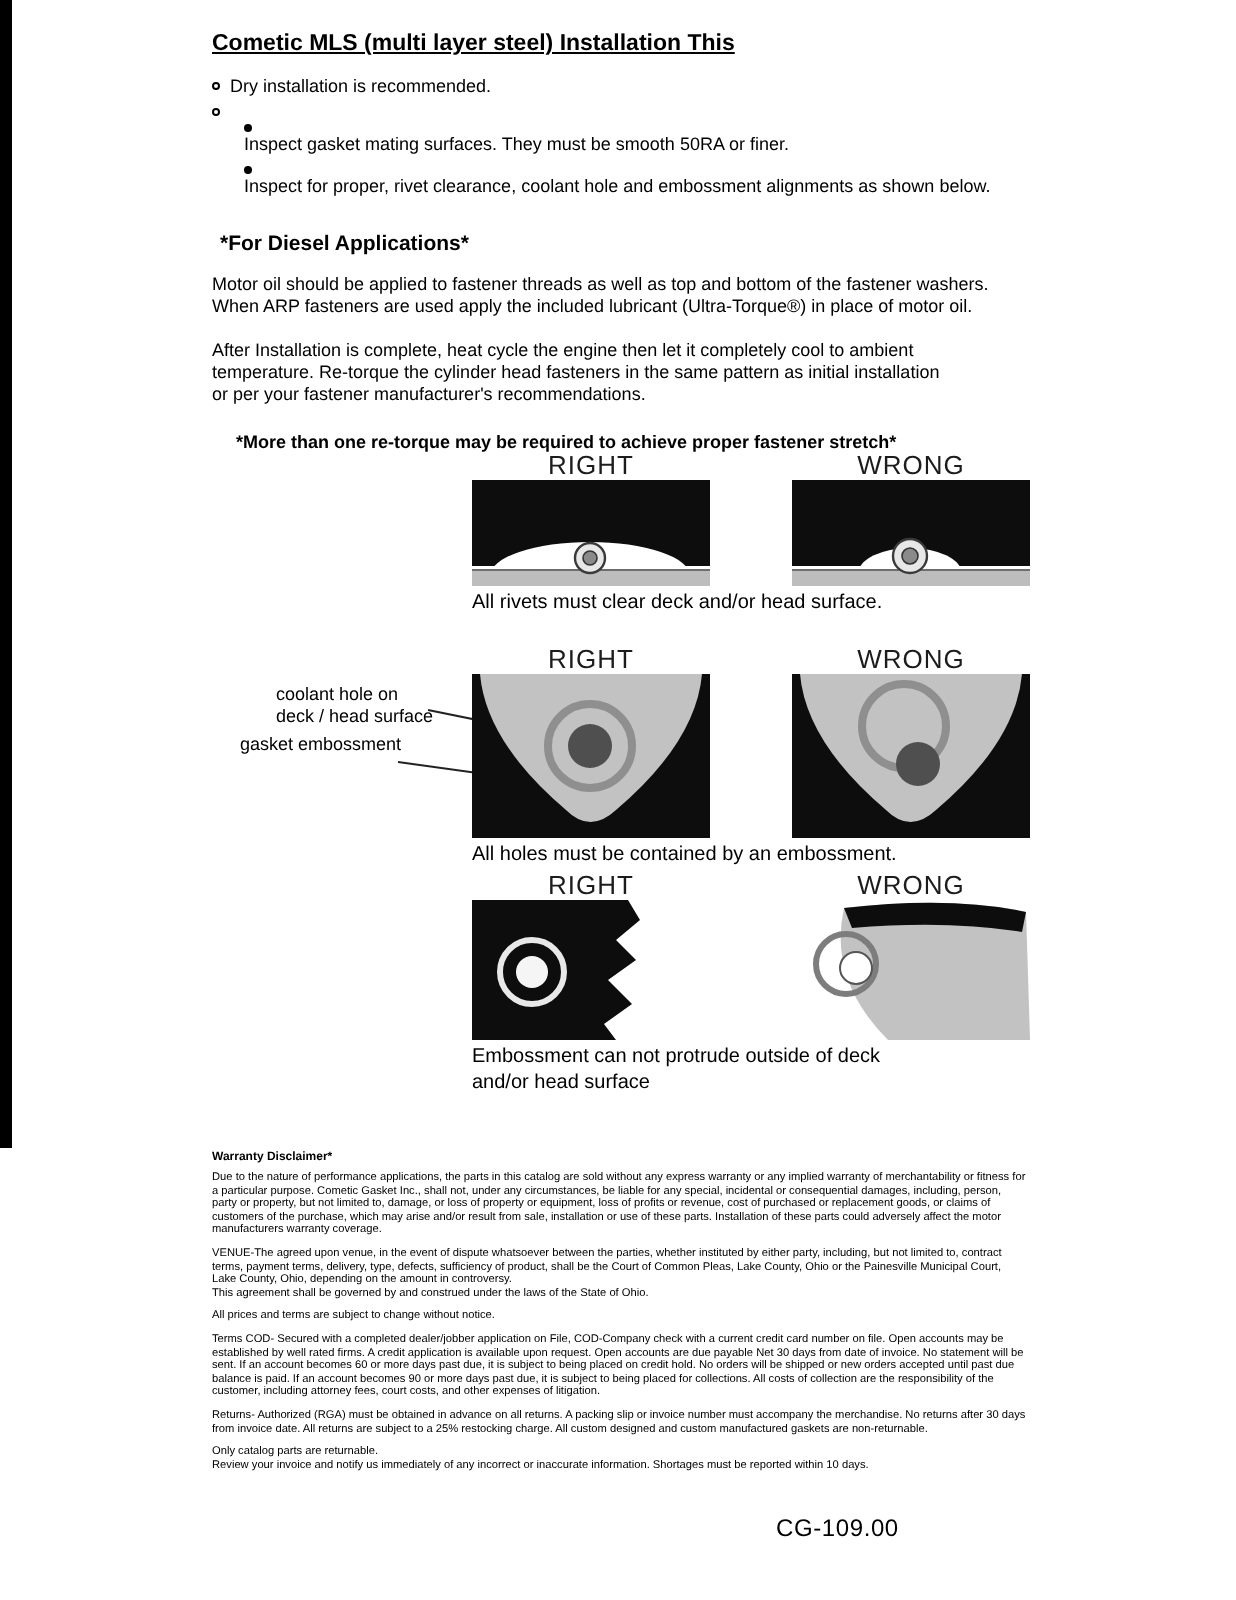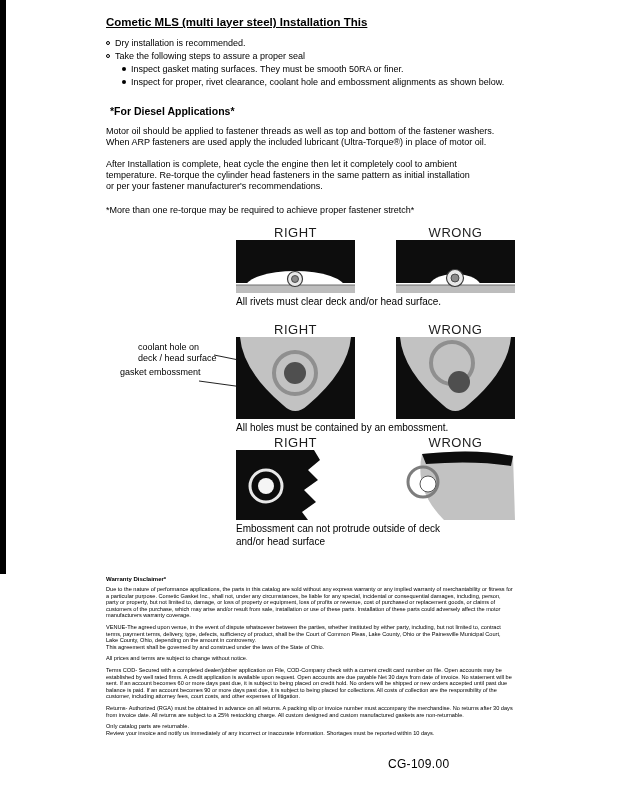--- a/index.html
+++ b/index.html
@@ -10,25 +10,25 @@
     font-family: "Liberation Sans", sans-serif;
     color: #000;
     position: relative;
     overflow: hidden;
   }
   .left-bar { position: absolute; left: 0; top: 0; width: 6px; height: 574px; background: #000; }
   .content { position: absolute; left: 104px; top: 16px; width: 472px; }
   .title { font-size: 11.5px; font-weight: bold; text-decoration: underline; margin: 0 0 9px 2px; }
   .bullet { display: flex; align-items: flex-start; font-size: 9px; line-height: 13px; margin-left: 2px; }
   .bullet .ring { width: 4px; height: 4px; border: 1px solid #000; border-radius: 50%; margin: 4px 5px 0 0; flex: 0 0 auto; }
-  .bullet.sub { margin-left: 18px; }
+  .bullet.sub { margin-left: 18px; flex-direction: column; }
   .bullet .dot { width: 4px; height: 4px; background: #000; border-radius: 50%; margin: 4px 5px 0 0; flex: 0 0 auto; }
   .diesel-heading { font-size: 10.5px; font-weight: bold; margin: 16px 0 9px 6px; }
   .para { font-size: 9px; line-height: 11px; margin: 0 0 11px 2px; white-space: pre-line; }
-  .note { font-size: 9px; margin: 13px 0 0 2px; }
+  .note { font-size: 9px; margin: 13px 0 0 14px; font-weight: bold; }
 
   .diagrams { position: absolute; left: 0; top: 225px; width: 538px; height: 332px; }
   .dg-label { position: absolute; width: 119px; text-align: center; font-size: 13px; color: #1c1c1c; letter-spacing: 0.5px; }
   .dg-img { position: absolute; width: 119px; }
   .dg-img svg { display: block; }
   .dg-caption { position: absolute; left: 236px; font-size: 10px; line-height: 12.5px; color: #000; white-space: pre-line; }
   .callout { position: absolute; font-size: 9px; line-height: 11px; white-space: pre-line; }
   .leader-svg { position: absolute; left: 0; top: 0; width: 618px; height: 332px; pointer-events: none; }
 
   .disclaimer { position: absolute; left: 106px; top: 576px; width: 408px; }
@@ -45,21 +45,20 @@
 
   <div class="content">
     <h1 class="title">Cometic MLS (multi layer steel) Installation This</h1>
 
     <div class="bullet">
       <span class="ring"></span>
       <span>Dry installation is recommended.</span>
     </div>
     <div class="bullet">
       <span class="ring"></span>
-      <span>Take the following steps to assure a proper seal</span>
     </div>
     <div class="bullet sub">
       <span class="dot"></span>
       <span>Inspect gasket mating surfaces.  They must be smooth 50RA or finer.</span>
     </div>
     <div class="bullet sub">
       <span class="dot"></span>
       <span>Inspect for proper, rivet clearance, coolant hole and embossment alignments as shown below.</span>
     </div>
 

